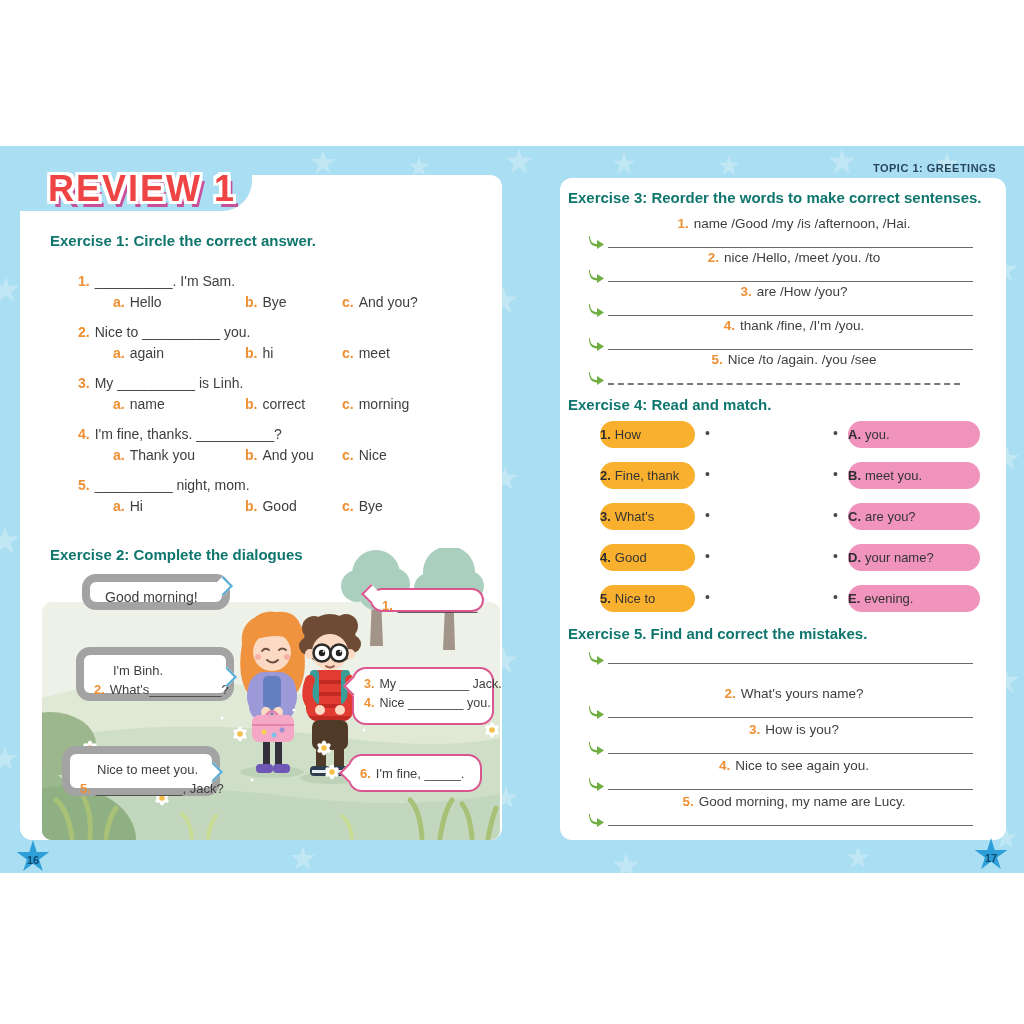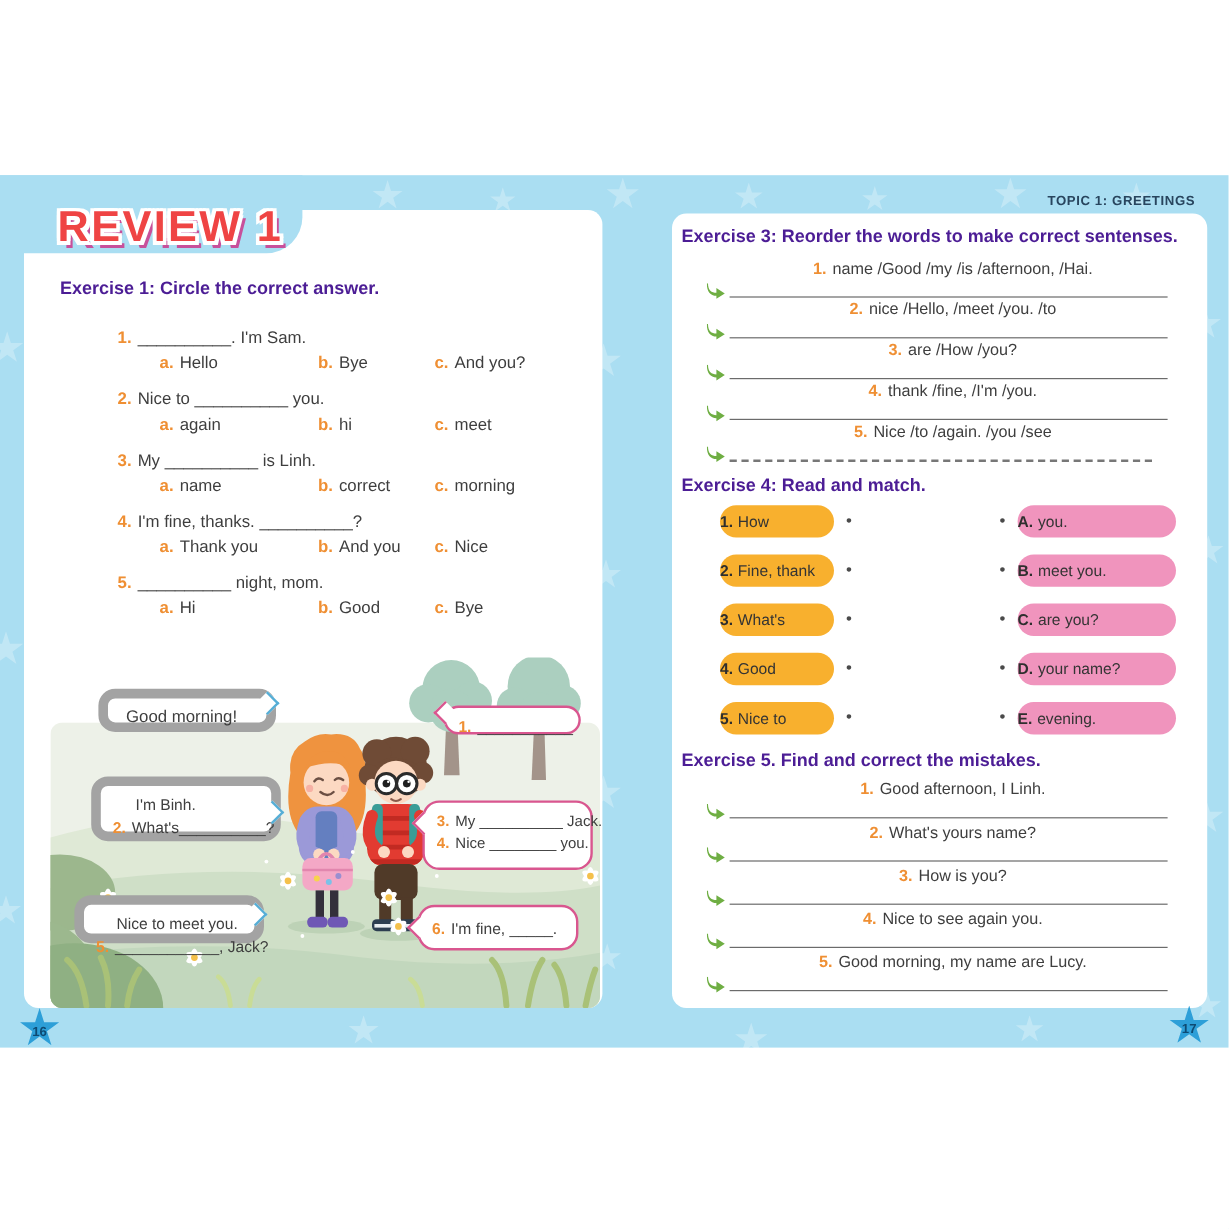--- a/index.html
+++ b/index.html
@@ -12,23 +12,23 @@
   .page.left{left:20px;top:175px;width:482px;height:665px;}
   .page.right{left:560px;top:178px;width:446px;height:662px;}
   .banner{position:absolute;left:0;top:146px;width:252px;height:65px;background:#aadef2;
           border-bottom-right-radius:30px;z-index:3;}
   .review-title{position:absolute;left:48px;top:168px;z-index:4;font-size:36px;font-weight:bold;
      letter-spacing:2px;color:#ef4444;
      text-shadow:-3px -3px 0 #fff,3px -3px 0 #fff,-3px 3px 0 #fff,3px 3px 0 #fff,
                  -3px 0 0 #fff,3px 0 0 #fff,0 -3px 0 #fff,0 3px 0 #fff,5px 6px 0 #c8509b;}
   .topic{position:absolute;top:162px;left:724px;width:272px;text-align:right;z-index:3;
      font-size:11px;font-weight:bold;letter-spacing:.5px;color:#28455e;}
-  .ex-heading{position:absolute;font-size:15px;font-weight:bold;color:#4c1d95;}
+  .ex-heading{position:absolute;font-size:15px;font-weight:bold;color:#0f766e;}
   .num,.letter{color:#ef8f33;font-weight:bold;margin-right:5px;}
-  .q{position:absolute;left:58px;width:420px;font-size:14px;margin-left:20px;}
+  .q{position:absolute;left:58px;width:420px;font-size:14px;}
   .q-line{height:19px;line-height:19px;}
   .opts{display:grid;grid-template-columns:132px 97px auto;margin-left:35px;margin-top:2px;
         height:19px;line-height:19px;}
   .ritem{position:absolute;left:8px;width:430px;font-size:13.5px;text-align:center;}
   .r-line{height:18px;line-height:18px;padding-left:22px;}
   .a-line{position:relative;height:16px;margin-left:22px;margin-top:2px;}
   .a-line .arrow{position:absolute;left:-1px;top:1px;}
   .a-line .rule{position:absolute;left:18px;top:12px;width:365px;border-bottom:1.6px solid #6b6b6b;}
   .a-line .rule.dashed{border-bottom:2px dashed #777;width:352px;}
   .match-row{position:absolute;left:0;width:446px;height:28px;}
@@ -132,20 +132,21 @@
       <div class="q-line">
         <span class="num">5.</span><span>__________ night, mom.</span>
       </div>
       <div class="opts">
         <span><span class="letter">a.</span><span>Hi</span></span>
         <span><span class="letter">b.</span><span>Good</span></span>
         <span><span class="letter">c.</span><span>Bye</span></span>
       </div>
     </div>
 
+    <div class="ex-heading" style="left:30px;top:371px;">Exercise 2: Complete the dialogues</div>
 
     <div class="scene">
       <svg width="458" height="292" viewBox="0 0 458 292">
         <defs>
           <clipPath id="sc">
               <rect x="0" y="54" width="458" height="238" rx="10"></rect>
             </clipPath>
           <clipPath id="shirtclip">
               <rect x="264" y="122" width="48" height="52" rx="14"></rect>
             </clipPath>
@@ -351,21 +352,20 @@
     <div class="match-row" style="top:407px;">
       <div class="pill orange"><span class="pnum">5.</span><span>Nice to</span></div>
       <span class="dot l">•</span>
       <span class="dot r">•</span>
       <div class="pill pink"><span class="pnum">E.</span><span>evening.</span></div>
     </div>
 
     <div class="ex-heading" style="left:8px;top:447px;">Exercise 5. Find and correct the mistakes.</div>
 
     <div class="ritem" style="top:471px;">
-      <div class="r-line"><span class="num">1.</span><span>Good afternoon, I Linh.</span></div>
       <div class="a-line">
         <svg class="arrow" width="16" height="14" viewBox="0 0 16 14">
             <path d="M1,0 C1,6 4,8 8,8 L8,4 L15,8.5 L8,13 L8,10.5 C3,10.5 0,7 0,0 Z" fill="#6fae43"></path>
           </svg>
         <div class="rule"></div>
       </div>
     </div>
     <div class="ritem" style="top:507px;">
       <div class="r-line"><span class="num">2.</span><span>What's yours name?</span></div>
       <div class="a-line">
@@ -415,21 +415,21 @@
     <div class="b-line"><span class="num">1.</span><span>___________</span></div>
   </div>
   <div class="bubble blue tail-bottom" style="left:76px;top:647px;width:158px;height:54px;">
     <div class="b-line" style="padding-left:14px;"><span class="num"></span><span>I'm Binh.</span></div>
     <div class="b-line"><span class="num">2.</span><span>What's__________?</span></div>
   </div>
   <div class="bubble pink tail-top" style="left:352px;top:667px;width:142px;height:58px;font-size:12.5px;">
     <div class="b-line"><span class="num">3.</span><span>My __________ Jack.</span></div>
     <div class="b-line"><span class="num">4.</span><span>Nice ________ you.</span></div>
   </div>
-  <div class="bubble blue tail-bottom" style="left:62px;top:746px;width:158px;height:40px;">
+  <div class="bubble blue tail-bottom" style="left:62px;top:746px;width:158px;height:50px;">
     <div class="b-line" style="padding-left:12px;"><span class="num"></span><span>Nice to meet you.</span></div>
     <div class="b-line"><span class="num">5.</span><span>____________, Jack?</span></div>
   </div>
   <div class="bubble pink tail-top" style="left:348px;top:754px;width:134px;height:38px;">
     <div class="b-line" style="padding-top:2px;"><span class="num">6.</span><span>I'm fine, _____.</span></div>
   </div>
 
   <div class="pagestar" style="left:16px;top:840px;">16</div>
   <div class="pagestar" style="left:974px;top:838px;">17</div>
 

